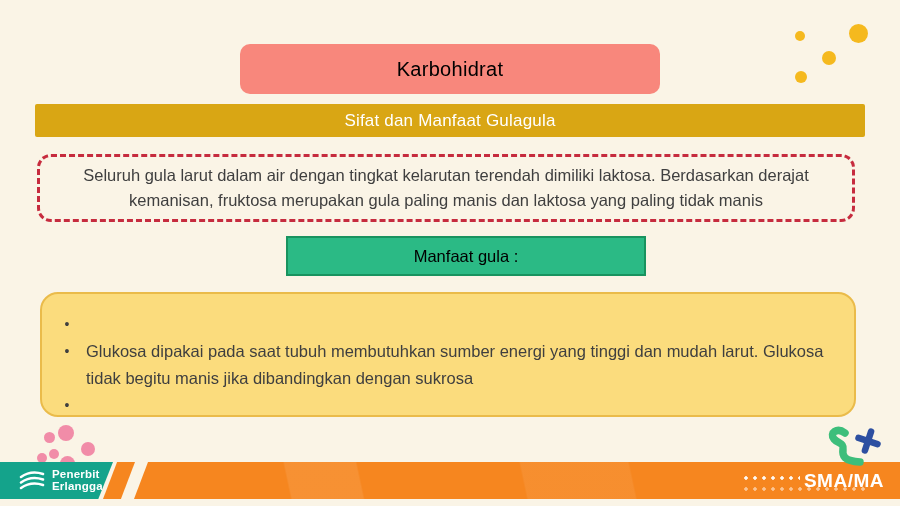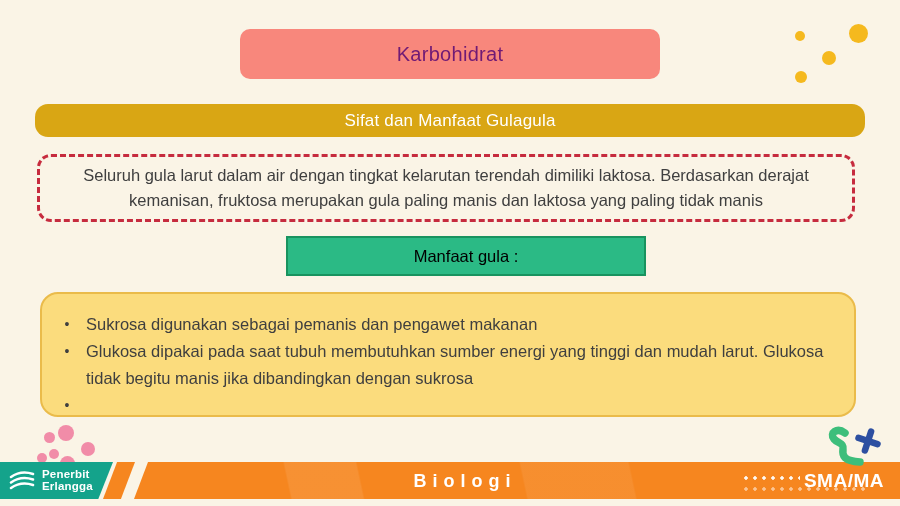--- a/index.html
+++ b/index.html
@@ -7,32 +7,32 @@
   body {
     position:relative;
     background: var(--bg, #FAF4E6);
     font-family: "Liberation Sans", "DejaVu Sans", sans-serif;
     color: var(--text, #3F3F3F);
   }
   .abs { position:absolute; }
 
   
   .title-box {
-    left:240px; top:29px; width:420px; height:50px;
+    left:240px; top:44px; width:420px; height:50px;
     background: var(--salmon);
     border-radius:10px;
     display:flex; align-items:center; justify-content:center;
-    color:#701a75; font-size:20px; letter-spacing:.3px;
+    color:#000000; font-size:20px; letter-spacing:.3px;
   }
 
   
   .subtitle-bar {
     left:35px; top:104px; width:830px; height:33px;
     background: var(--gold);
-    border-radius:13px;
+    border-radius:2px;
     display:flex; align-items:center; justify-content:center;
     color:#fff; font-size:17px; letter-spacing:.2px;
   }
 
   
   .note-box {
     left:37px; top:154px; width:818px; height:68px;
     border:3px dashed var(--red);
     border-radius:14px;
     display:flex; align-items:center; justify-content:center;
@@ -85,21 +85,21 @@
   }
   .footer-stripe {
     position:absolute; left:103px; top:0; width:32px; height:100%;
     background: var(--orange);
     clip-path: polygon(44% 0, 100% 0, 56% 100%, 0 100%);
   }
   .footer-teal {
     position:absolute; left:0; top:0; width:113px; height:100%;
     background: var(--teal);
     clip-path: polygon(0 0, 100% 0, 87% 100%, 0 100%);
-    display:flex; align-items:center; padding-left:7px; gap:5px;
+    display:flex; align-items:center; padding-left:17px; gap:5px;
   }
   .publisher { color:#fff; font-weight:bold; font-size:11.5px; line-height:11.5px; letter-spacing:.2px; }
   .subject {
     position:absolute; left:30px; right:0; top:9px; text-align:center;
     color:#fff; font-weight:bold; font-size:18px; letter-spacing:6px;
   }
   .level {
     position:absolute; right:16px; top:8px;
     color:#fff; font-weight:bold; font-size:19px; letter-spacing:.5px;
   }
@@ -129,21 +129,20 @@
 </div>
 
 <div class="abs benefits-label">
   <span>Manfaat gula :</span>
 </div>
 
 <div class="abs benefits-box">
   <ul>
       <li>
         <span class="bullet">•</span>
-        <span>Sukrosa digunakan sebagai pemanis dan pengawet makanan</span>
       </li>
       <li>
         <span class="bullet">•</span>
         <span>Glukosa dipakai pada saat tubuh membutuhkan sumber energi yang tinggi dan mudah larut. Glukosa tidak begitu manis jika dibandingkan dengan sukrosa</span>
       </li>
       <li>
         <span class="bullet">•</span>
       </li>
     </ul>
 </div>
@@ -163,21 +162,20 @@
 
 <svg class="abs doodle" width="70" height="48" viewBox="0 0 70 48">
   <path d="M 25 9 C 17 3, 9 9, 14 15 C 18 20, 24 18, 23 25 C 22 32, 24 37, 40 38" fill="none" stroke="var(--squiggle)" stroke-width="7.5" stroke-linecap="round"></path>
   <g transform="rotate(18 48 17)">
     <path d="M 38 17 L 58 17 M 48 7 L 48 27" fill="none" stroke="var(--plus-blue)" stroke-width="6.5" stroke-linecap="round"></path>
   </g>
 </svg>
 
 <div class="abs footer">
   <div class="footer-main">
-    <div class="subject">Biologi</div>
     <div class="dots-row dots-a"></div>
     <div class="dots-row dots-b"></div>
     <div class="level">SMA/MA</div>
   </div>
   <div class="footer-stripe"></div>
   <div class="footer-teal">
     <svg width="30" height="26" viewBox="0 0 30 26">
       <g fill="none" stroke="#ffffff" stroke-width="2.6" stroke-linecap="round">
         <path d="M4 9 Q 14 2 26 6"></path>
         <path d="M4 14.5 Q 14 7.5 26 11.5"></path>

